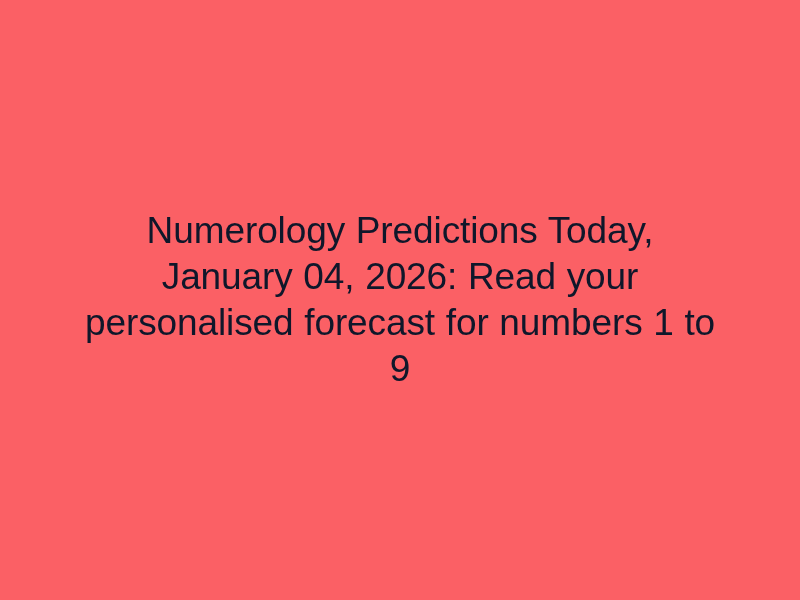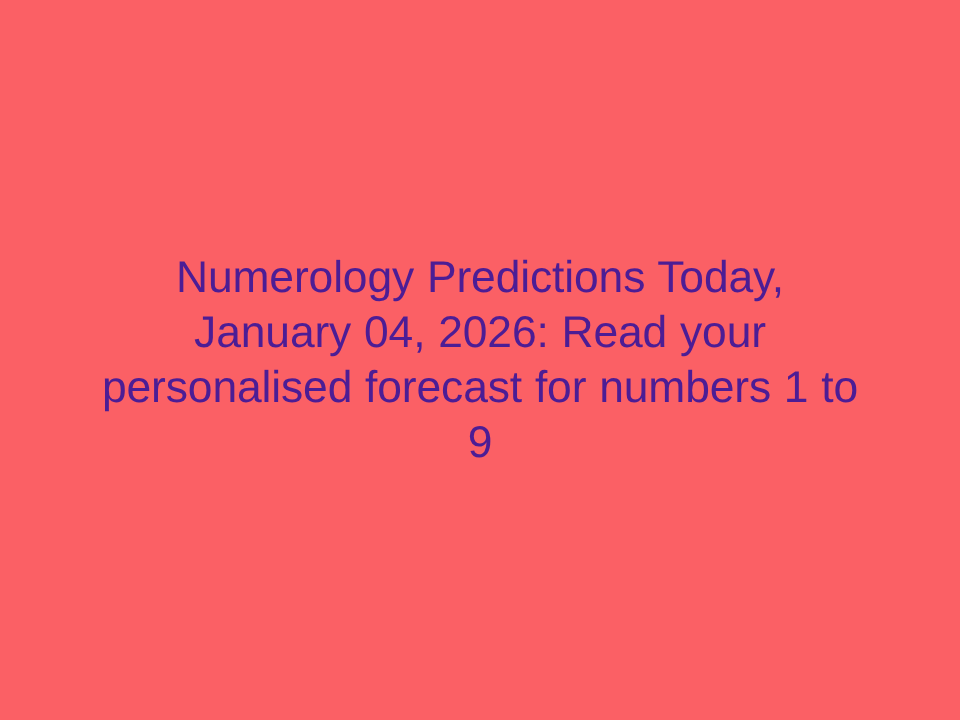--- a/index.html
+++ b/index.html
@@ -33,21 +33,21 @@
     width: 660px;
     max-width: 660px;
     margin: 0;
     padding: 0;
     text-align: center;
   }
 
   .headline {
     margin: 12px;
     padding: 0;
-    color: #4c1d95;
+    color: #0f172a;
     font-family: "Liberation Sans", "DejaVu Sans", sans-serif;
     font-size: 37px;
     font-weight: 400;
     line-height: 46px;
     letter-spacing: -0.1px;
     word-spacing: 0.5px;
     text-align: center;
     white-space: pre-line;
   }
 </style>

